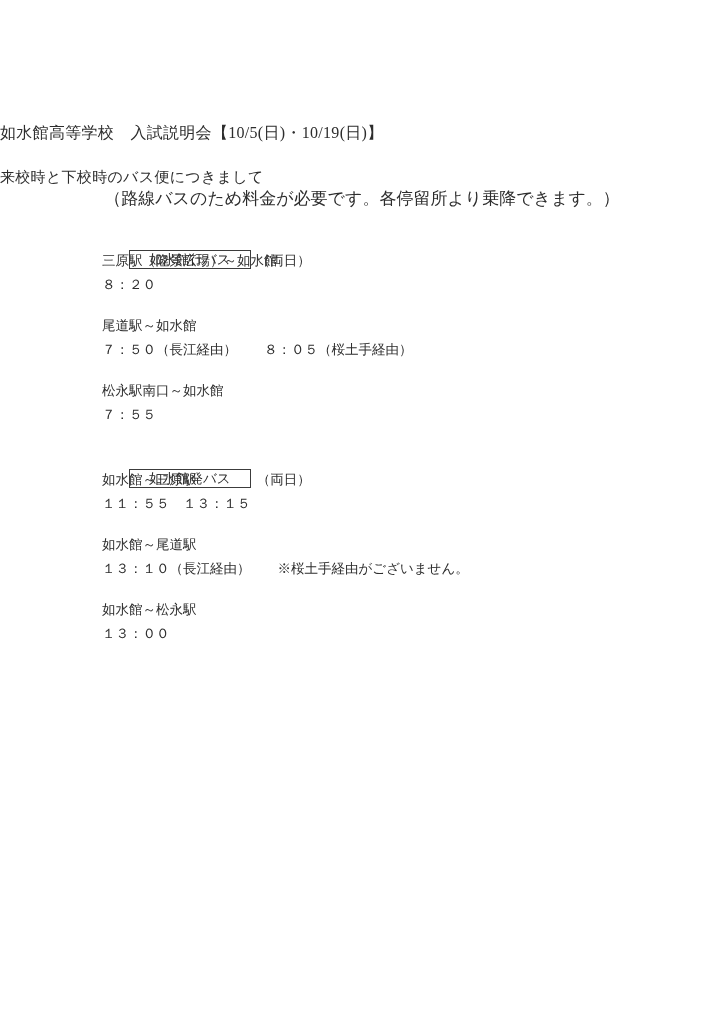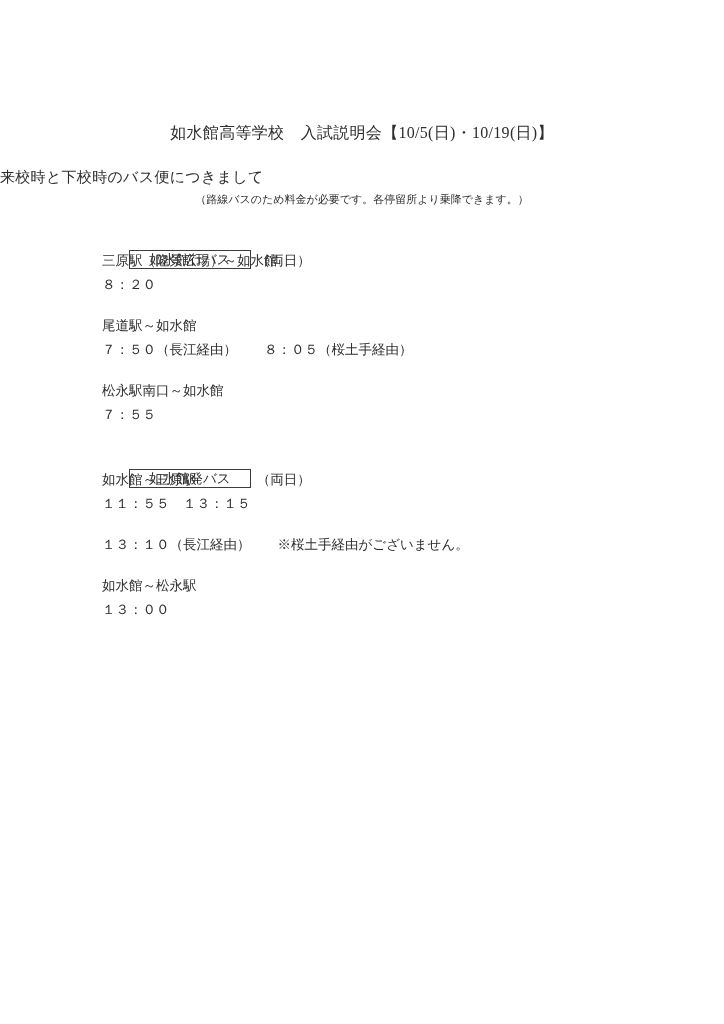--- a/index.html
+++ b/index.html
@@ -14,21 +14,21 @@
     background: #ffffff;
     overflow: hidden;
     font-family: "Liberation Serif", "DejaVu Serif", serif;
     color: #2d2d2d;
   }
   .doc-title {
     position: absolute;
     top: 121px;
     left: 0;
     width: 100%;
-    text-align: center;
+    text-align: left;
     font-size: 16px;
     line-height: 24px;
     letter-spacing: 0.3px;
     white-space: pre;
   }
   .doc-subtitle {
     position: absolute;
     top: 165px;
     left: 0;
     width: 100%;
@@ -37,21 +37,21 @@
     line-height: 24px;
     letter-spacing: 0.3px;
     white-space: pre;
   }
   .doc-note {
     position: absolute;
     top: 190px;
     left: 0;
     width: 100%;
     text-align: center;
-    font-size: 11px;
+    font-size: 17px;
     line-height: 18px;
     white-space: pre;
     font-family: Liberation Serif, serif;
   }
   .schedule {
     position: absolute;
     top: 225px;
     left: 102px;
     right: 40px;
   }
@@ -111,20 +111,21 @@
 
     <div class="bus-section">
       <div class="line">
         <span class="label-box"><span>如水館発バス</span></span><span class="section-days">（両日）</span>
       </div>
       <div class="route-group">
         <div class="line">如水館～三原駅</div>
         <div class="line">１１：５５　１３：１５</div>
       </div>
       <div class="route-group">
+        <div class="line">如水館～尾道駅</div>
         <div class="line">１３：１０（長江経由）　　※桜土手経由がございません。</div>
       </div>
       <div class="route-group">
         <div class="line">如水館～松永駅</div>
         <div class="line">１３：００</div>
       </div>
     </div>
 
   </div>
 </div>

